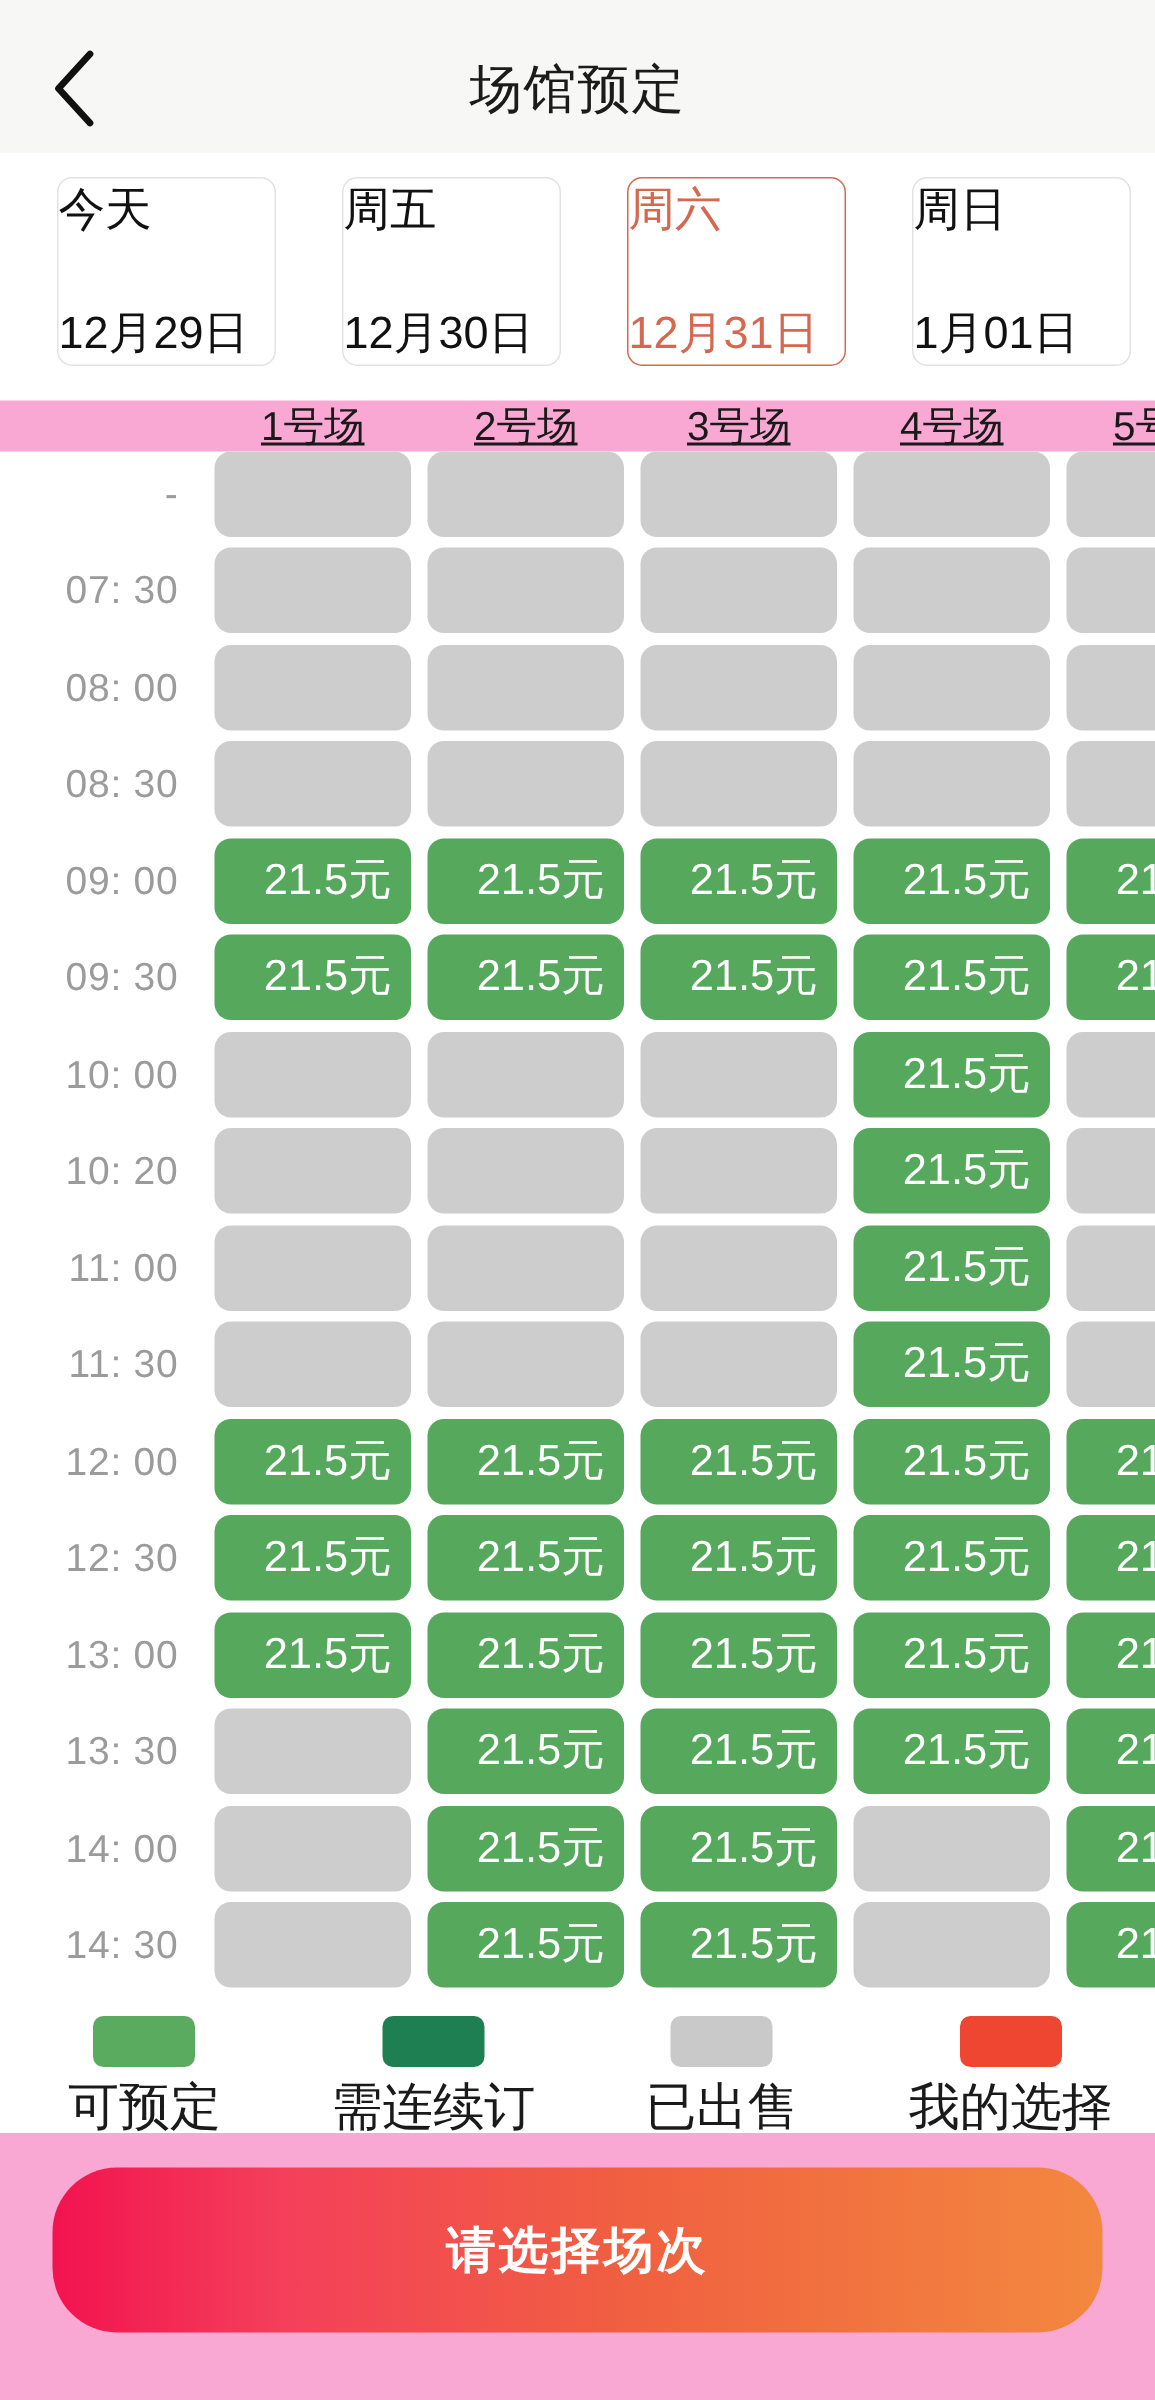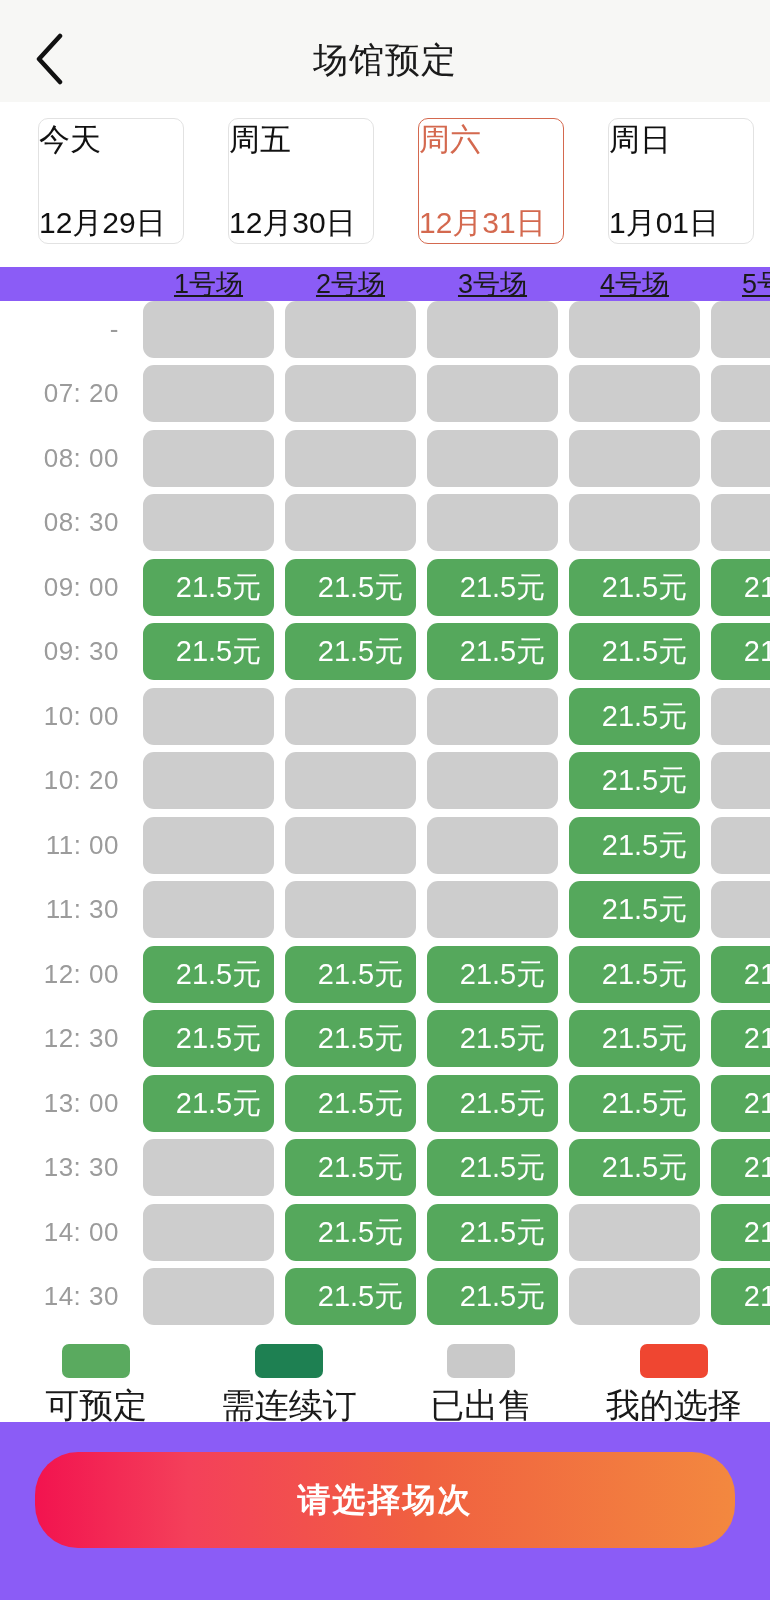--- a/index.html
+++ b/index.html
@@ -2,21 +2,21 @@
 <html><head>
 <meta charset="utf-8">
 <style>
   * { margin:0; padding:0; box-sizing:border-box; }
   html, body {
     width:770px; height:1600px;
     background:#ffffff;
     font-family:"Liberation Sans","DejaVu Sans",sans-serif;
     overflow:hidden;
   }
-  #app { position:relative; width:770px; height:1600px; background:#8b5cf6; }
+  #app { position:relative; width:770px; height:1600px; background:#f9a8d4; }
 
   
   .statusbar{
     position:absolute; top:0; left:0; width:770px; height:16px;
     background:#f7f7f5;
   }
 
   
   .header{
     position:absolute; top:16px; left:0; width:770px; height:86px;
@@ -104,21 +104,21 @@
   }
   .swatch{ width:68px; height:34px; border-radius:7px; }
   .legend-label{ font-size:34px; color:#1a1a1a; line-height:1; }
 
   
   .cta-wrap{
     position:absolute; top:1440px; left:0; width:770px; height:120px;
     display:flex; align-items:center; justify-content:center;
   }
   .cta-btn{
-    width:700px; height:96px; border-radius:43px; border:none;
+    width:700px; height:110px; border-radius:43px; border:none;
     background:linear-gradient(90deg,#f2134f 0%,#f4405a 22%,#f06040 55%,#f3883f 100%);
     color:#fff; font-size:33px; font-weight:bold; letter-spacing:2px;
     font-family:Liberation Mono, monospace;
     cursor:pointer; display:flex; align-items:center; justify-content:center;
   }
 </style>
 </head>
 <body>
 
 <div id="app">
@@ -173,21 +173,21 @@
           <div class="time-label">-</div>
           <div class="cells">
             <div class="cell sold"></div>
             <div class="cell sold"></div>
             <div class="cell sold"></div>
             <div class="cell sold"></div>
             <div class="cell sold"></div>
           </div>
         </div>
         <div class="grid-row">
-          <div class="time-label">07: 20</div>
+          <div class="time-label">07: 30</div>
           <div class="cells">
             <div class="cell sold"></div>
             <div class="cell sold"></div>
             <div class="cell sold"></div>
             <div class="cell sold"></div>
             <div class="cell sold"></div>
           </div>
         </div>
         <div class="grid-row">
           <div class="time-label">08: 00</div>

